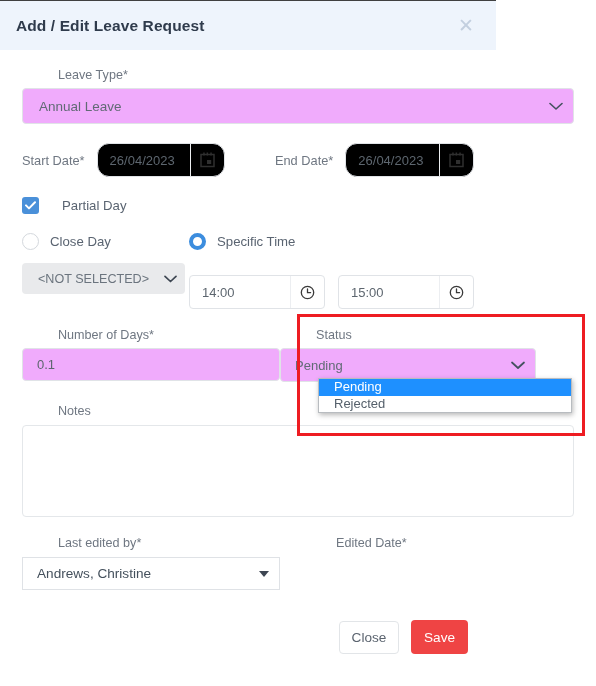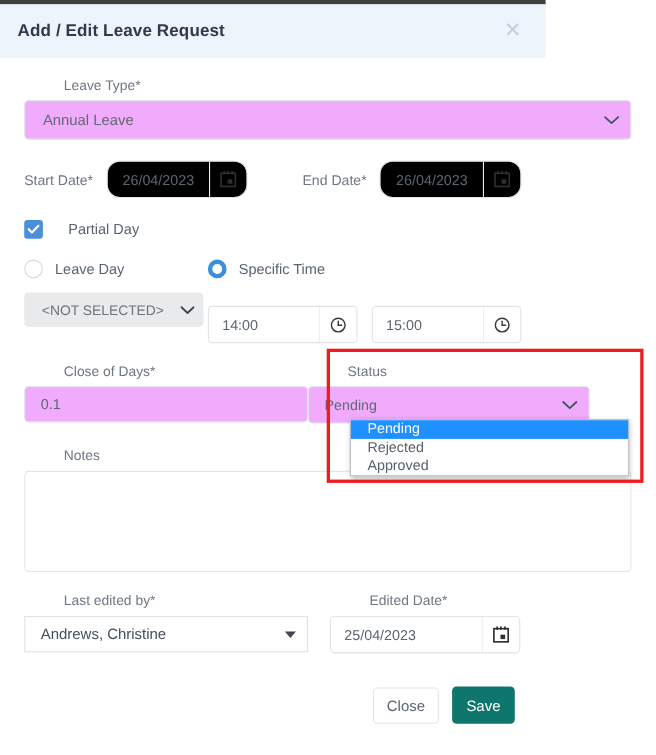--- a/index.html
+++ b/index.html
@@ -14,21 +14,21 @@
     -webkit-font-smoothing: antialiased;
     overflow: hidden;
   }
 
   .dialog {
     position: relative;
     width: 496px;
     height: 686px;
     background: #ffffff;
     box-sizing: border-box;
-    border-top: 4px solid #404040;
+    border-top: 1px solid #404040;
   }
 
   
   .dialog-header {
     height: 49px;
     background: #eef4fc;
     display: flex;
     align-items: center;
     justify-content: space-between;
     padding: 0 18px 0 16px;
@@ -97,21 +97,20 @@
     justify-content: center;
     color: #43515f;
   }
   .chev svg { display:block; }
 
   
   .row-dates {
     margin-top: 19px;
     display: flex;
     align-items: center;
-    text-align: center;
   }
   .inline-label {
     font-size: 12.8px;
     color: #6f7782;
     margin-right: 12px;
     white-space: nowrap;
   }
   .date-field {
     width: 160px;
     height: 34px;
@@ -392,21 +391,21 @@
     width: 60px;
     height: 33px;
     background: #ffffff;
     border: 1px solid #e2e5e8;
     color: #5b646f;
     margin-right: 12px;
   }
   .btn-save {
     width: 57px;
     height: 34px;
-    background: #0f766e;
+    background: #ef4444;
     color: #ffffff;
     border: none;
   }
 </style>
 </head>
 <body>
 
 <div class="dialog">
 
   <div class="dialog-header">
@@ -464,21 +463,21 @@
             <path d="M1 4.4 L4 7.4 L10 1.2" stroke="#ffffff" stroke-width="2" fill="none" stroke-linecap="round" stroke-linejoin="round"></path>
           </svg>
       </span>
       <span class="cb-label">Partial Day</span>
     </div>
 
     <div class="row-mode">
       <div class="col-left">
         <div class="radio-line">
           <span class="radio"></span>
-          <span class="radio-label">Leave Day</span>
+          <span class="radio-label">Close Day</span>
         </div>
         <div class="select-disabled">
           <span class="txt">&lt;NOT SELECTED&gt;</span>
           <span class="chev">
             <svg width="13" height="8" viewBox="0 0 13 8">
                 <path d="M1 1.3 L6.5 6.5 L12 1.3" stroke="#3d4652" stroke-width="1.7" fill="none" stroke-linecap="round" stroke-linejoin="round"></path>
               </svg>
           </span>
         </div>
       </div>
@@ -506,21 +505,21 @@
                 <path d="M7.5 3.9 V7.6 H10.6" stroke="#3a3a3a" stroke-width="1.3" fill="none" stroke-linecap="round"></path>
               </svg>
             </span>
           </div>
         </div>
       </div>
     </div>
 
     <div class="row-days">
       <div class="days-col">
-        <label class="field-label">Close of Days*</label>
+        <label class="field-label">Number of Days*</label>
         <div class="input-box days-input">
           <span class="txt">0.1</span>
         </div>
       </div>
       <div class="status-col">
         <label class="field-label">Status</label>
         <div class="input-box status-select">
           <span class="txt">Pending</span>
           <span class="chev">
             <svg width="14" height="9" viewBox="0 0 14 9">
@@ -541,43 +540,30 @@
         <label class="field-label">Last edited by*</label>
         <div class="person-select">
           <span class="txt">Andrews, Christine</span>
           <span class="caret-solid">
               <i></i>
             </span>
         </div>
       </div>
       <div class="foot-col-right">
         <label class="field-label">Edited Date*</label>
-        <div class="edited-date">
-          <span class="val">25/04/2023</span>
-          <span class="icon-btn">
-            <svg width="15" height="16" viewBox="0 0 15 16">
-              <rect x="1" y="2.5" width="13" height="12" fill="none" stroke="#2f2f2f" stroke-width="1.5"></rect>
-              <rect x="3.2" y="0.5" width="1.5" height="3" fill="#2f2f2f"></rect>
-              <rect x="10.3" y="0.5" width="1.5" height="3" fill="#2f2f2f"></rect>
-              <rect x="6.6" y="0.5" width="1.5" height="3" fill="#2f2f2f"></rect>
-              <rect x="7" y="8" width="4.2" height="4" fill="#2f2f2f"></rect>
-            </svg>
-          </span>
-        </div>
       </div>
     </div>
 
     <div class="button-row">
       <div class="btn btn-close">Close</div>
       <div class="btn btn-save">Save</div>
     </div>
 
   </div>
 
   <div class="dropdown-list">
     <div class="dropdown-item selected">Pending</div>
     <div class="dropdown-item">Rejected</div>
-    <div class="dropdown-item">Approved</div>
   </div>
 
   <div class="redbox"></div>
 
 </div>
 
 </body></html>

